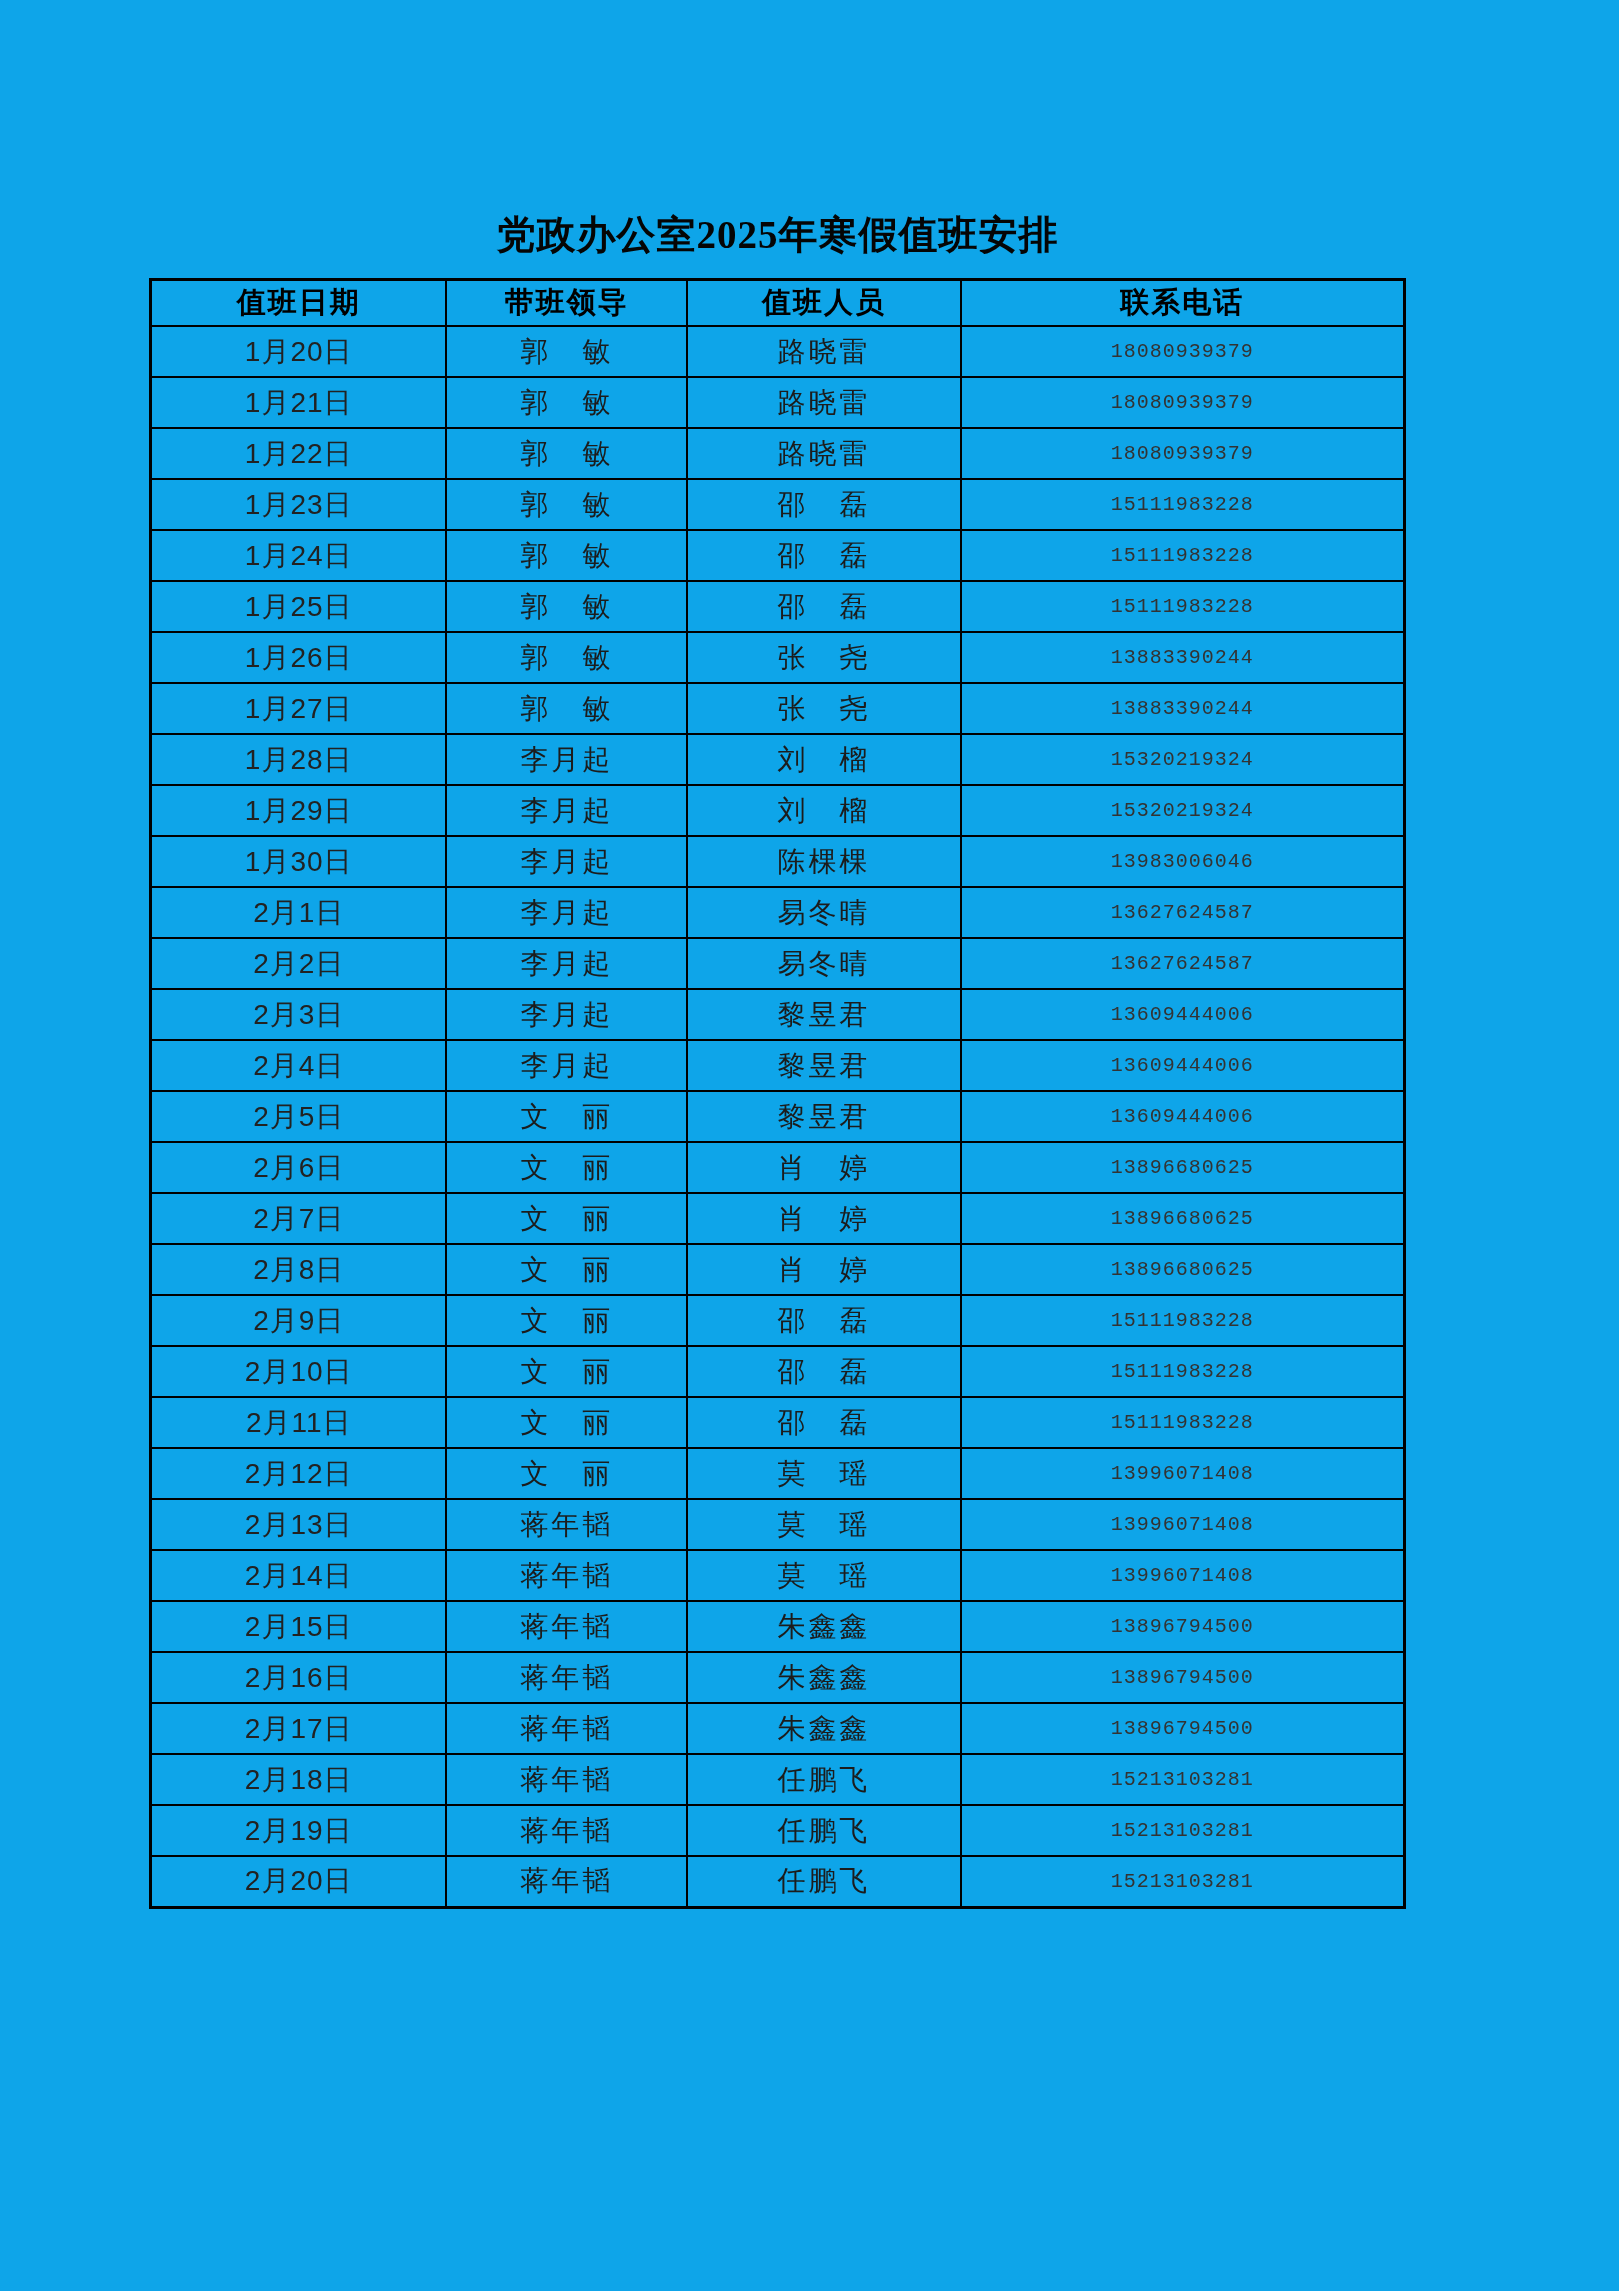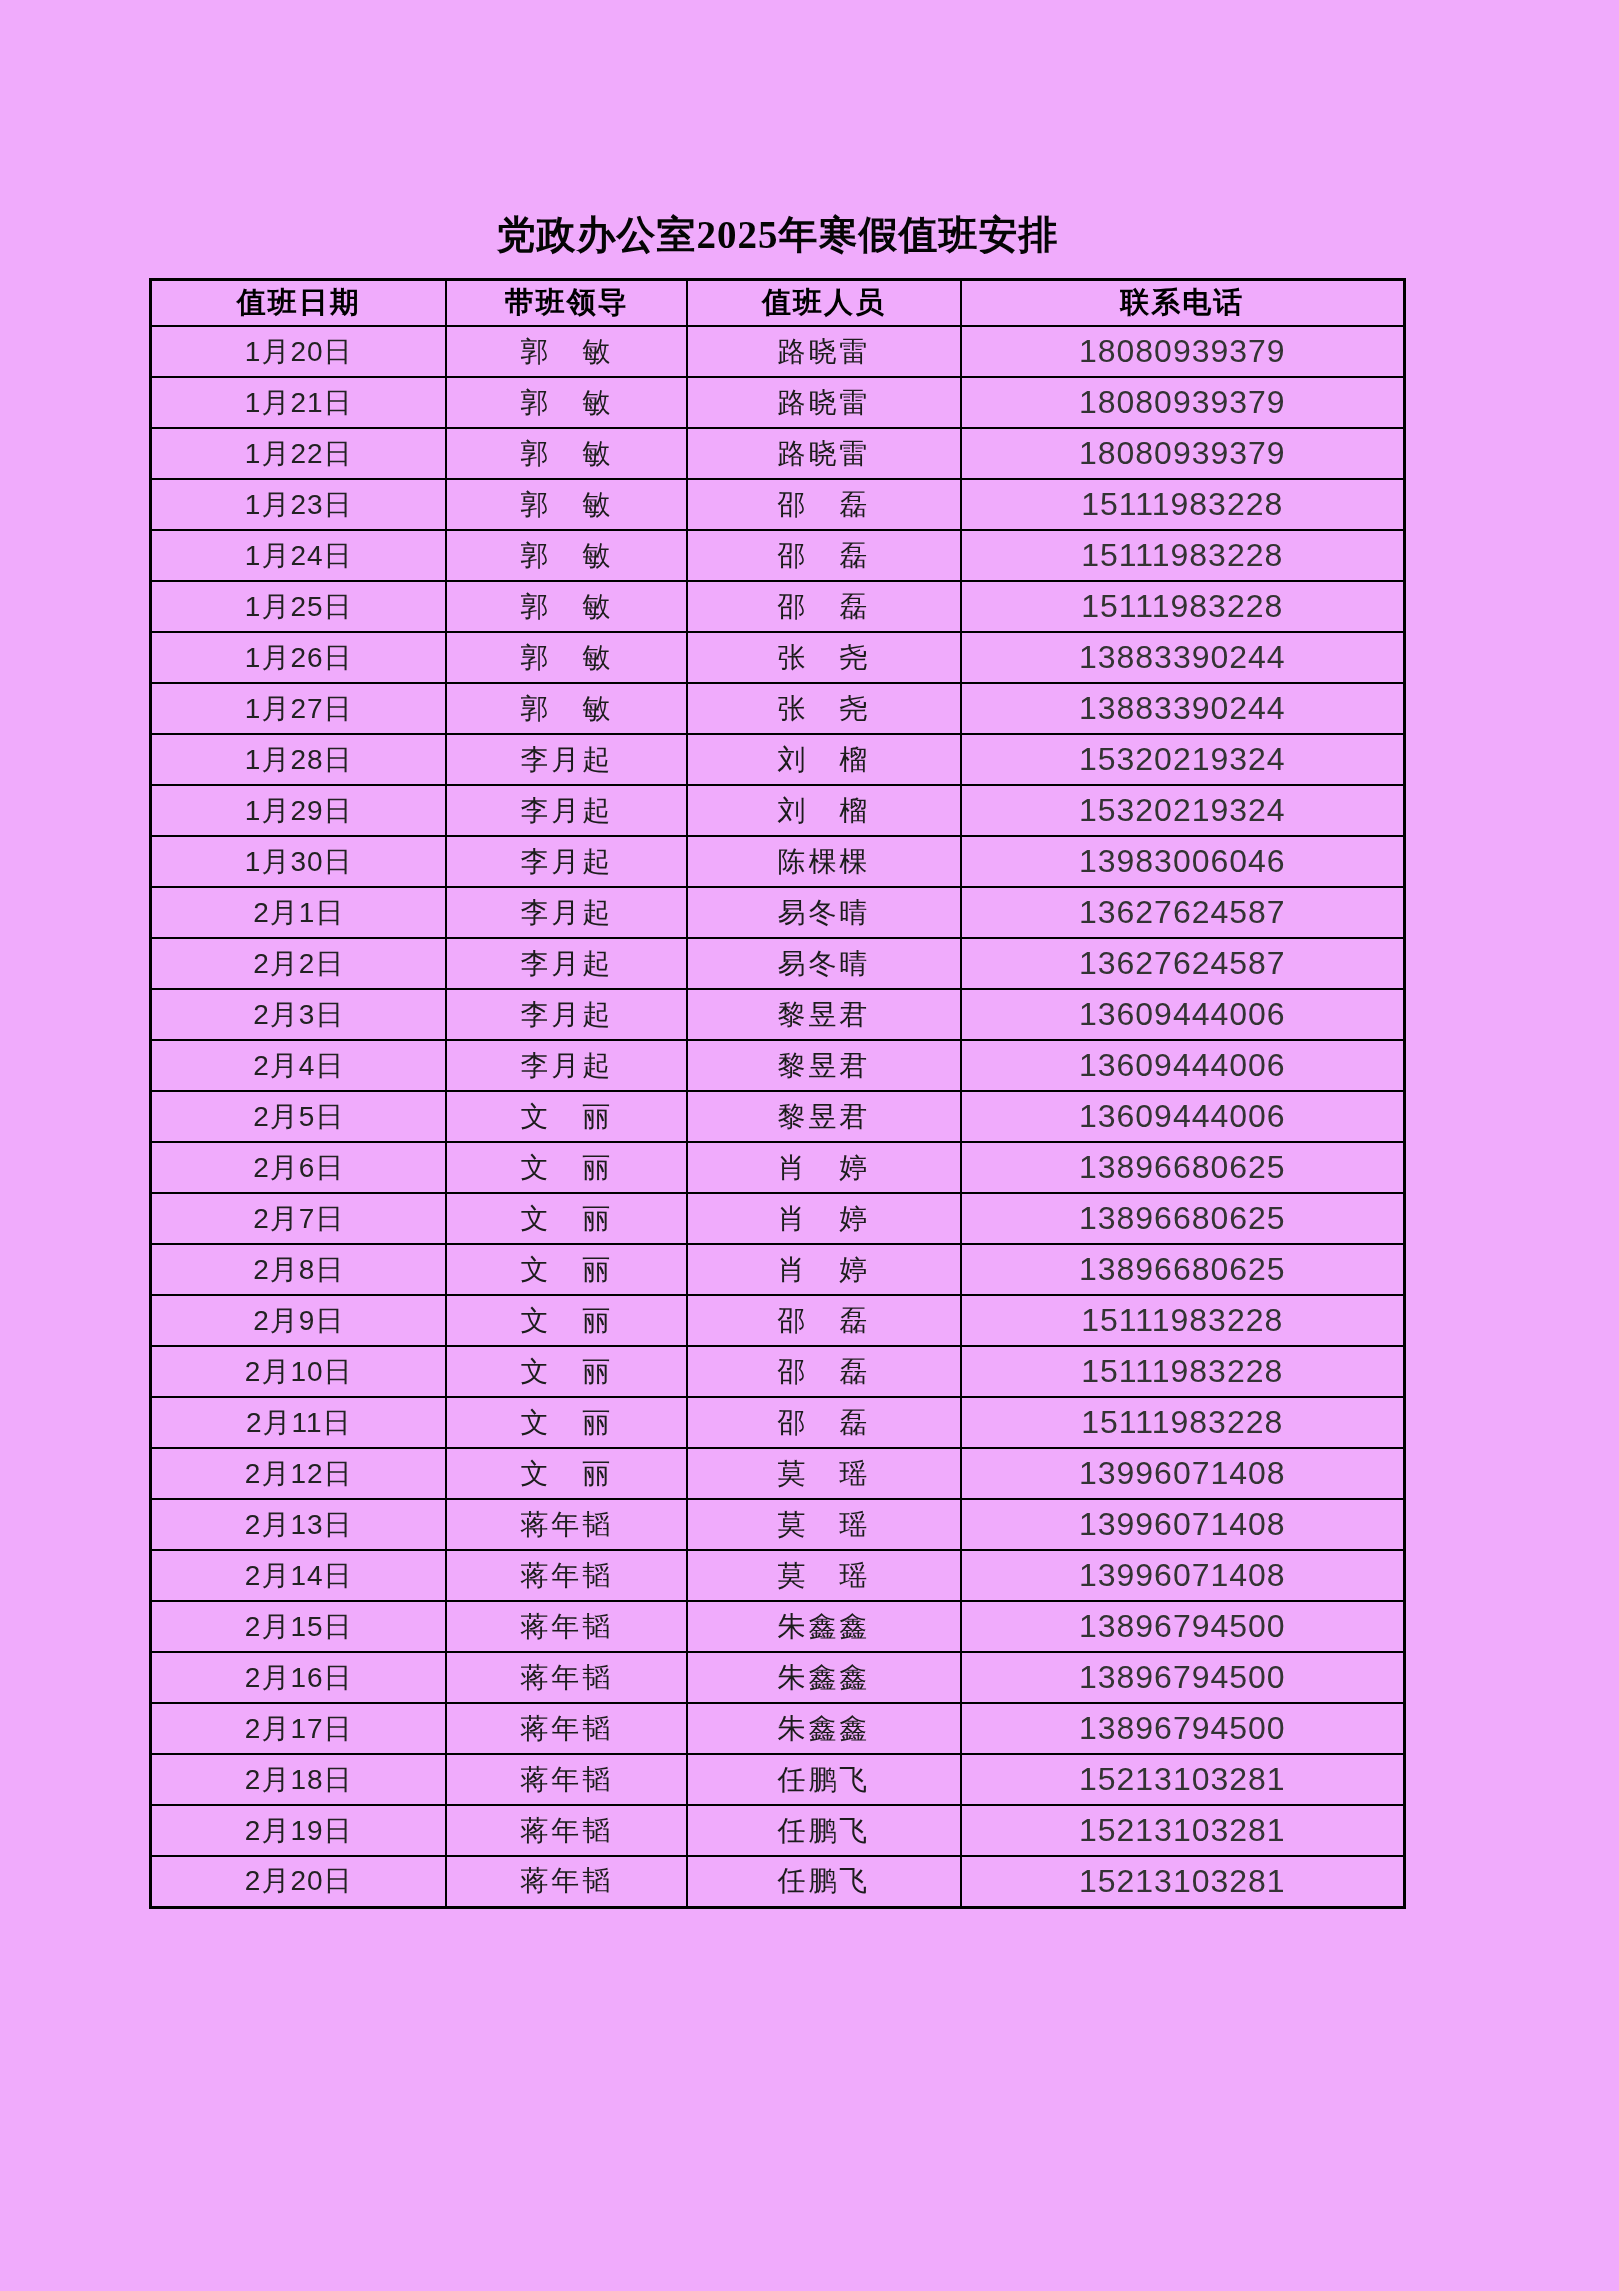--- a/index.html
+++ b/index.html
@@ -4,21 +4,21 @@
 <style>
   html, body {
     margin: 0;
     padding: 0;
     background: #ffffff;
   }
   .page {
     position: relative;
     width: 1619px;
     height: 2292px;
-    background: #f0abfc;
+    background: #0ea5e9;
     overflow: hidden;
     font-family: "Liberation Sans", sans-serif;
   }
   .doc {
     position: absolute;
     left: 149px;
     top: 208px;
     width: 1257px;
   }
   .doc-title {
@@ -64,22 +64,22 @@
     letter-spacing: 1px;
     color: #222222;
   }
   td.cell-leader, td.cell-person {
     font-family: "Liberation Serif", serif;
     font-size: 28px;
     letter-spacing: 2.9px;
     color: #1c1c1c;
   }
   td.cell-phone {
-    font-family: Liberation Sans, sans-serif;
-    font-size: 32px;
+    font-family: Liberation Mono, monospace;
+    font-size: 20px;
     letter-spacing: 1px;
     color: #333333;
   }
 </style>
 </head>
 <body>
 
 <div class="page">
   <div class="doc">
     <h1 class="doc-title">党政办公室2025年寒假值班安排</h1>

